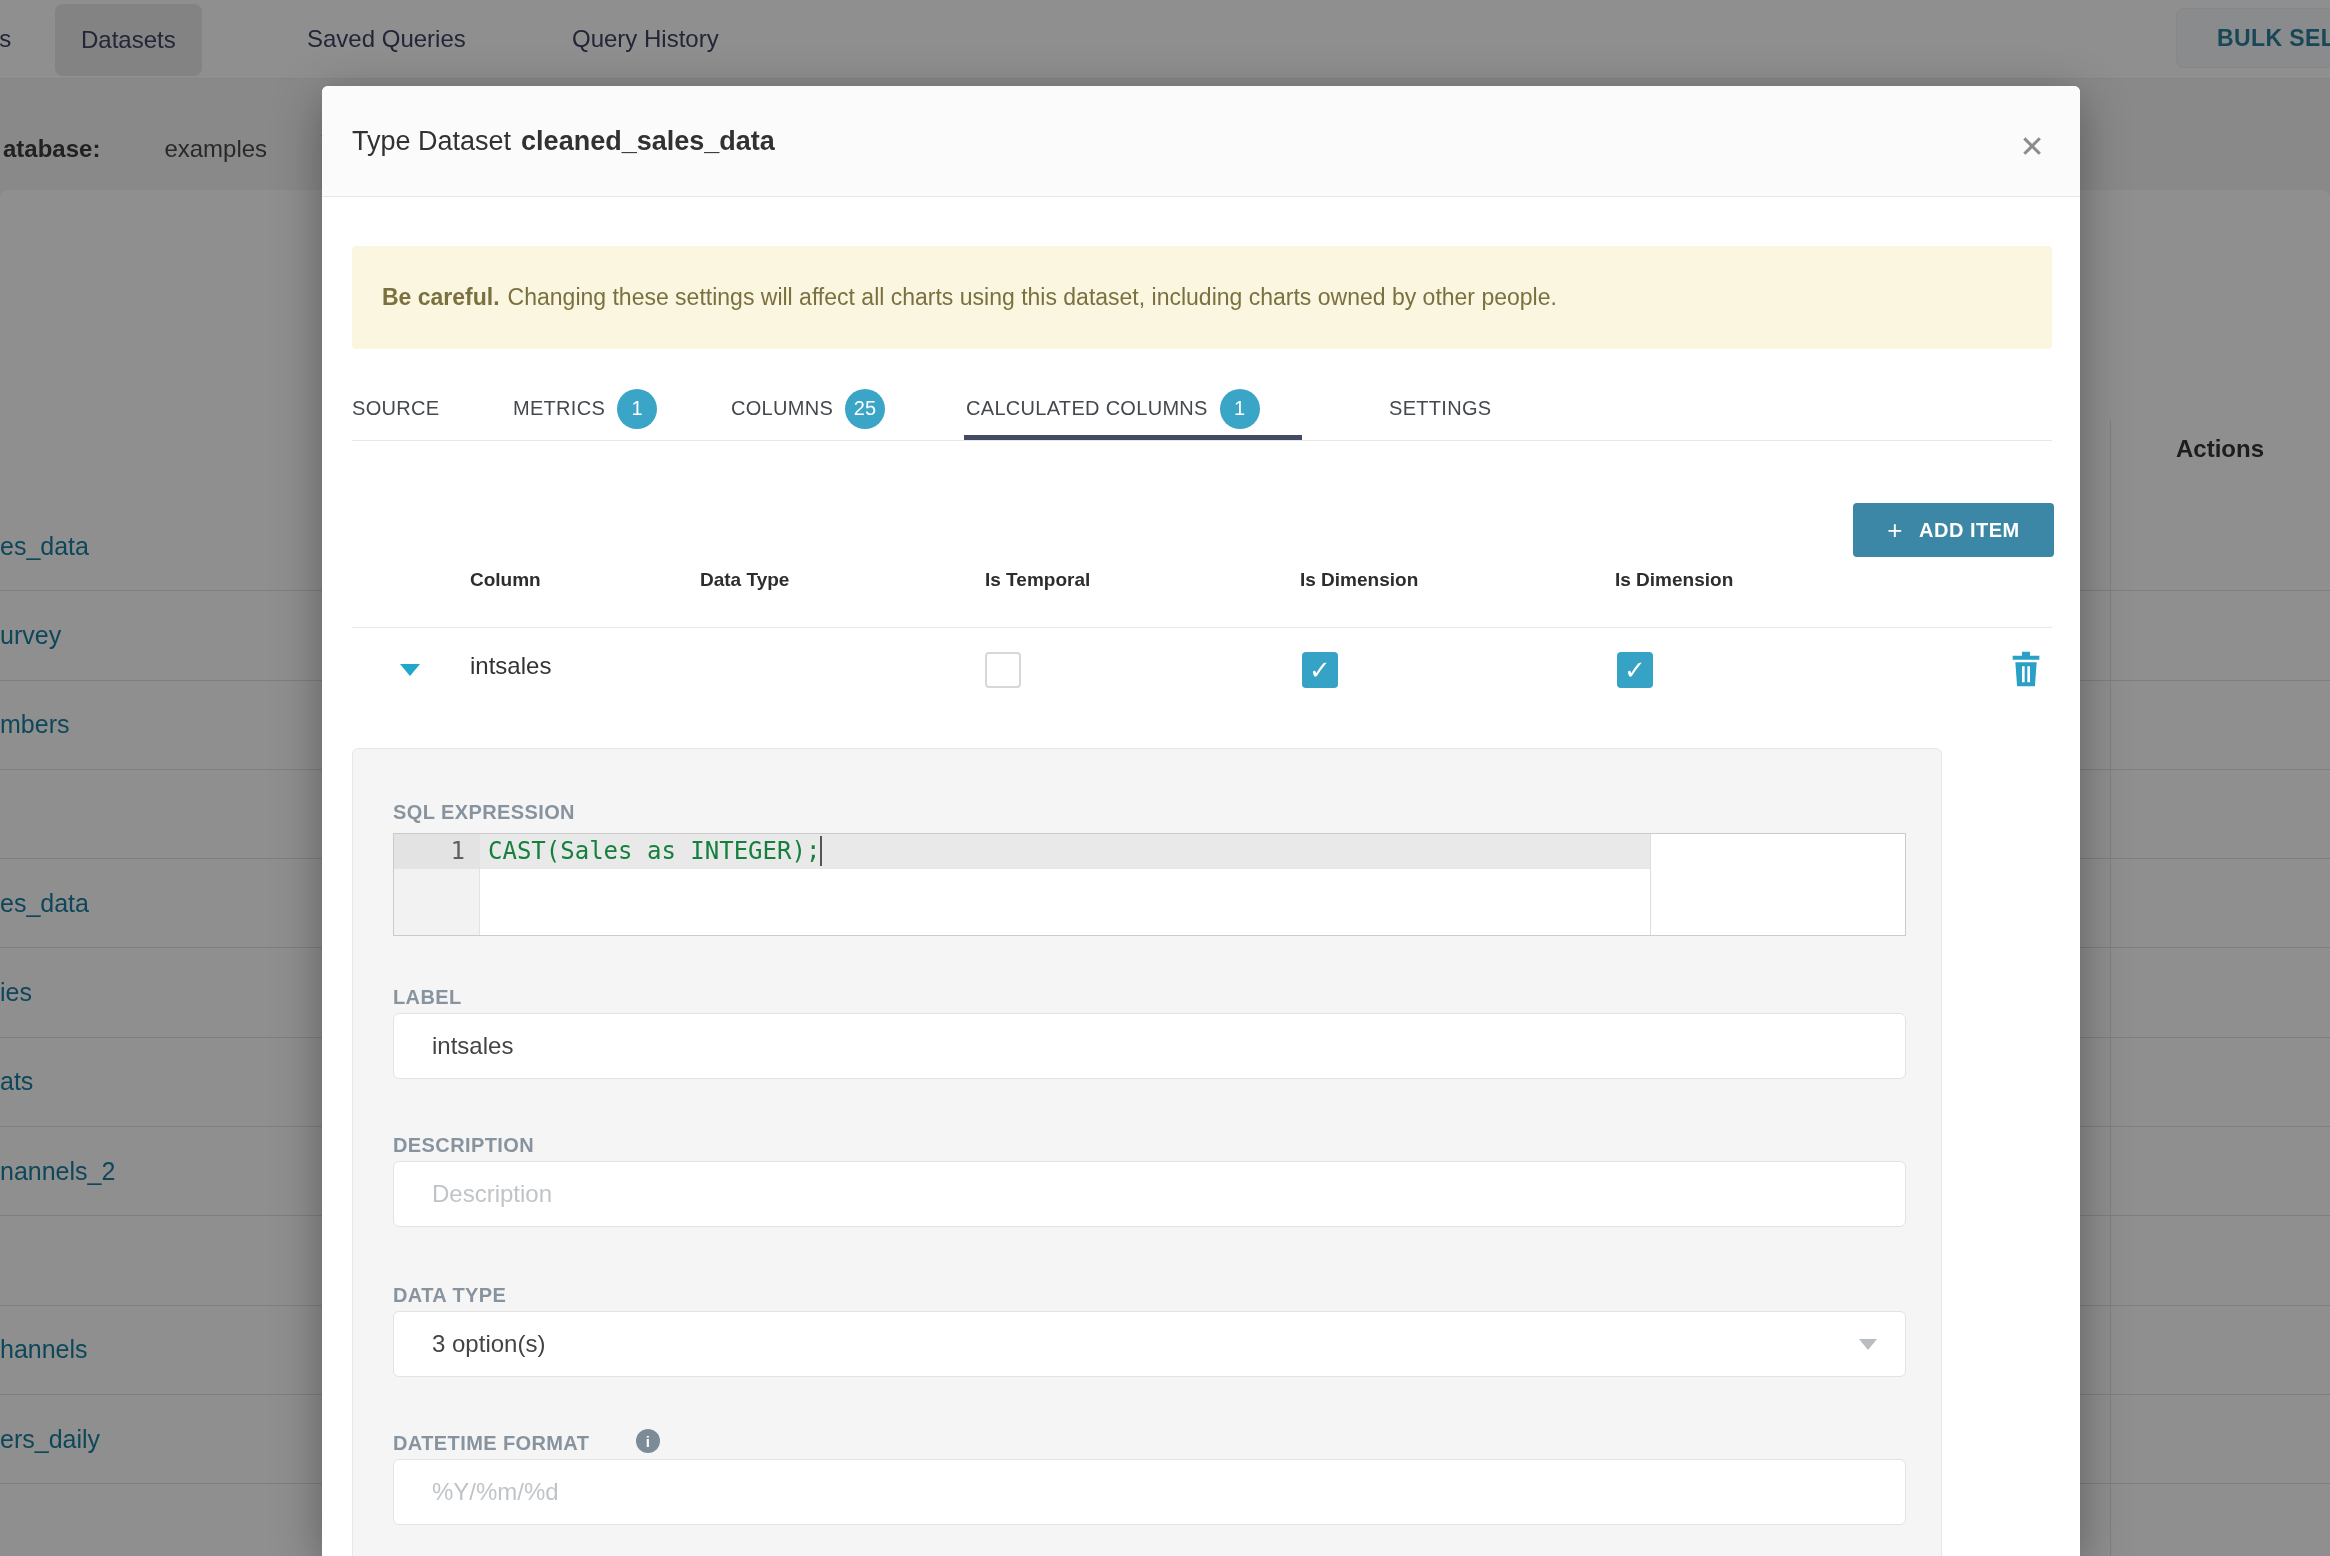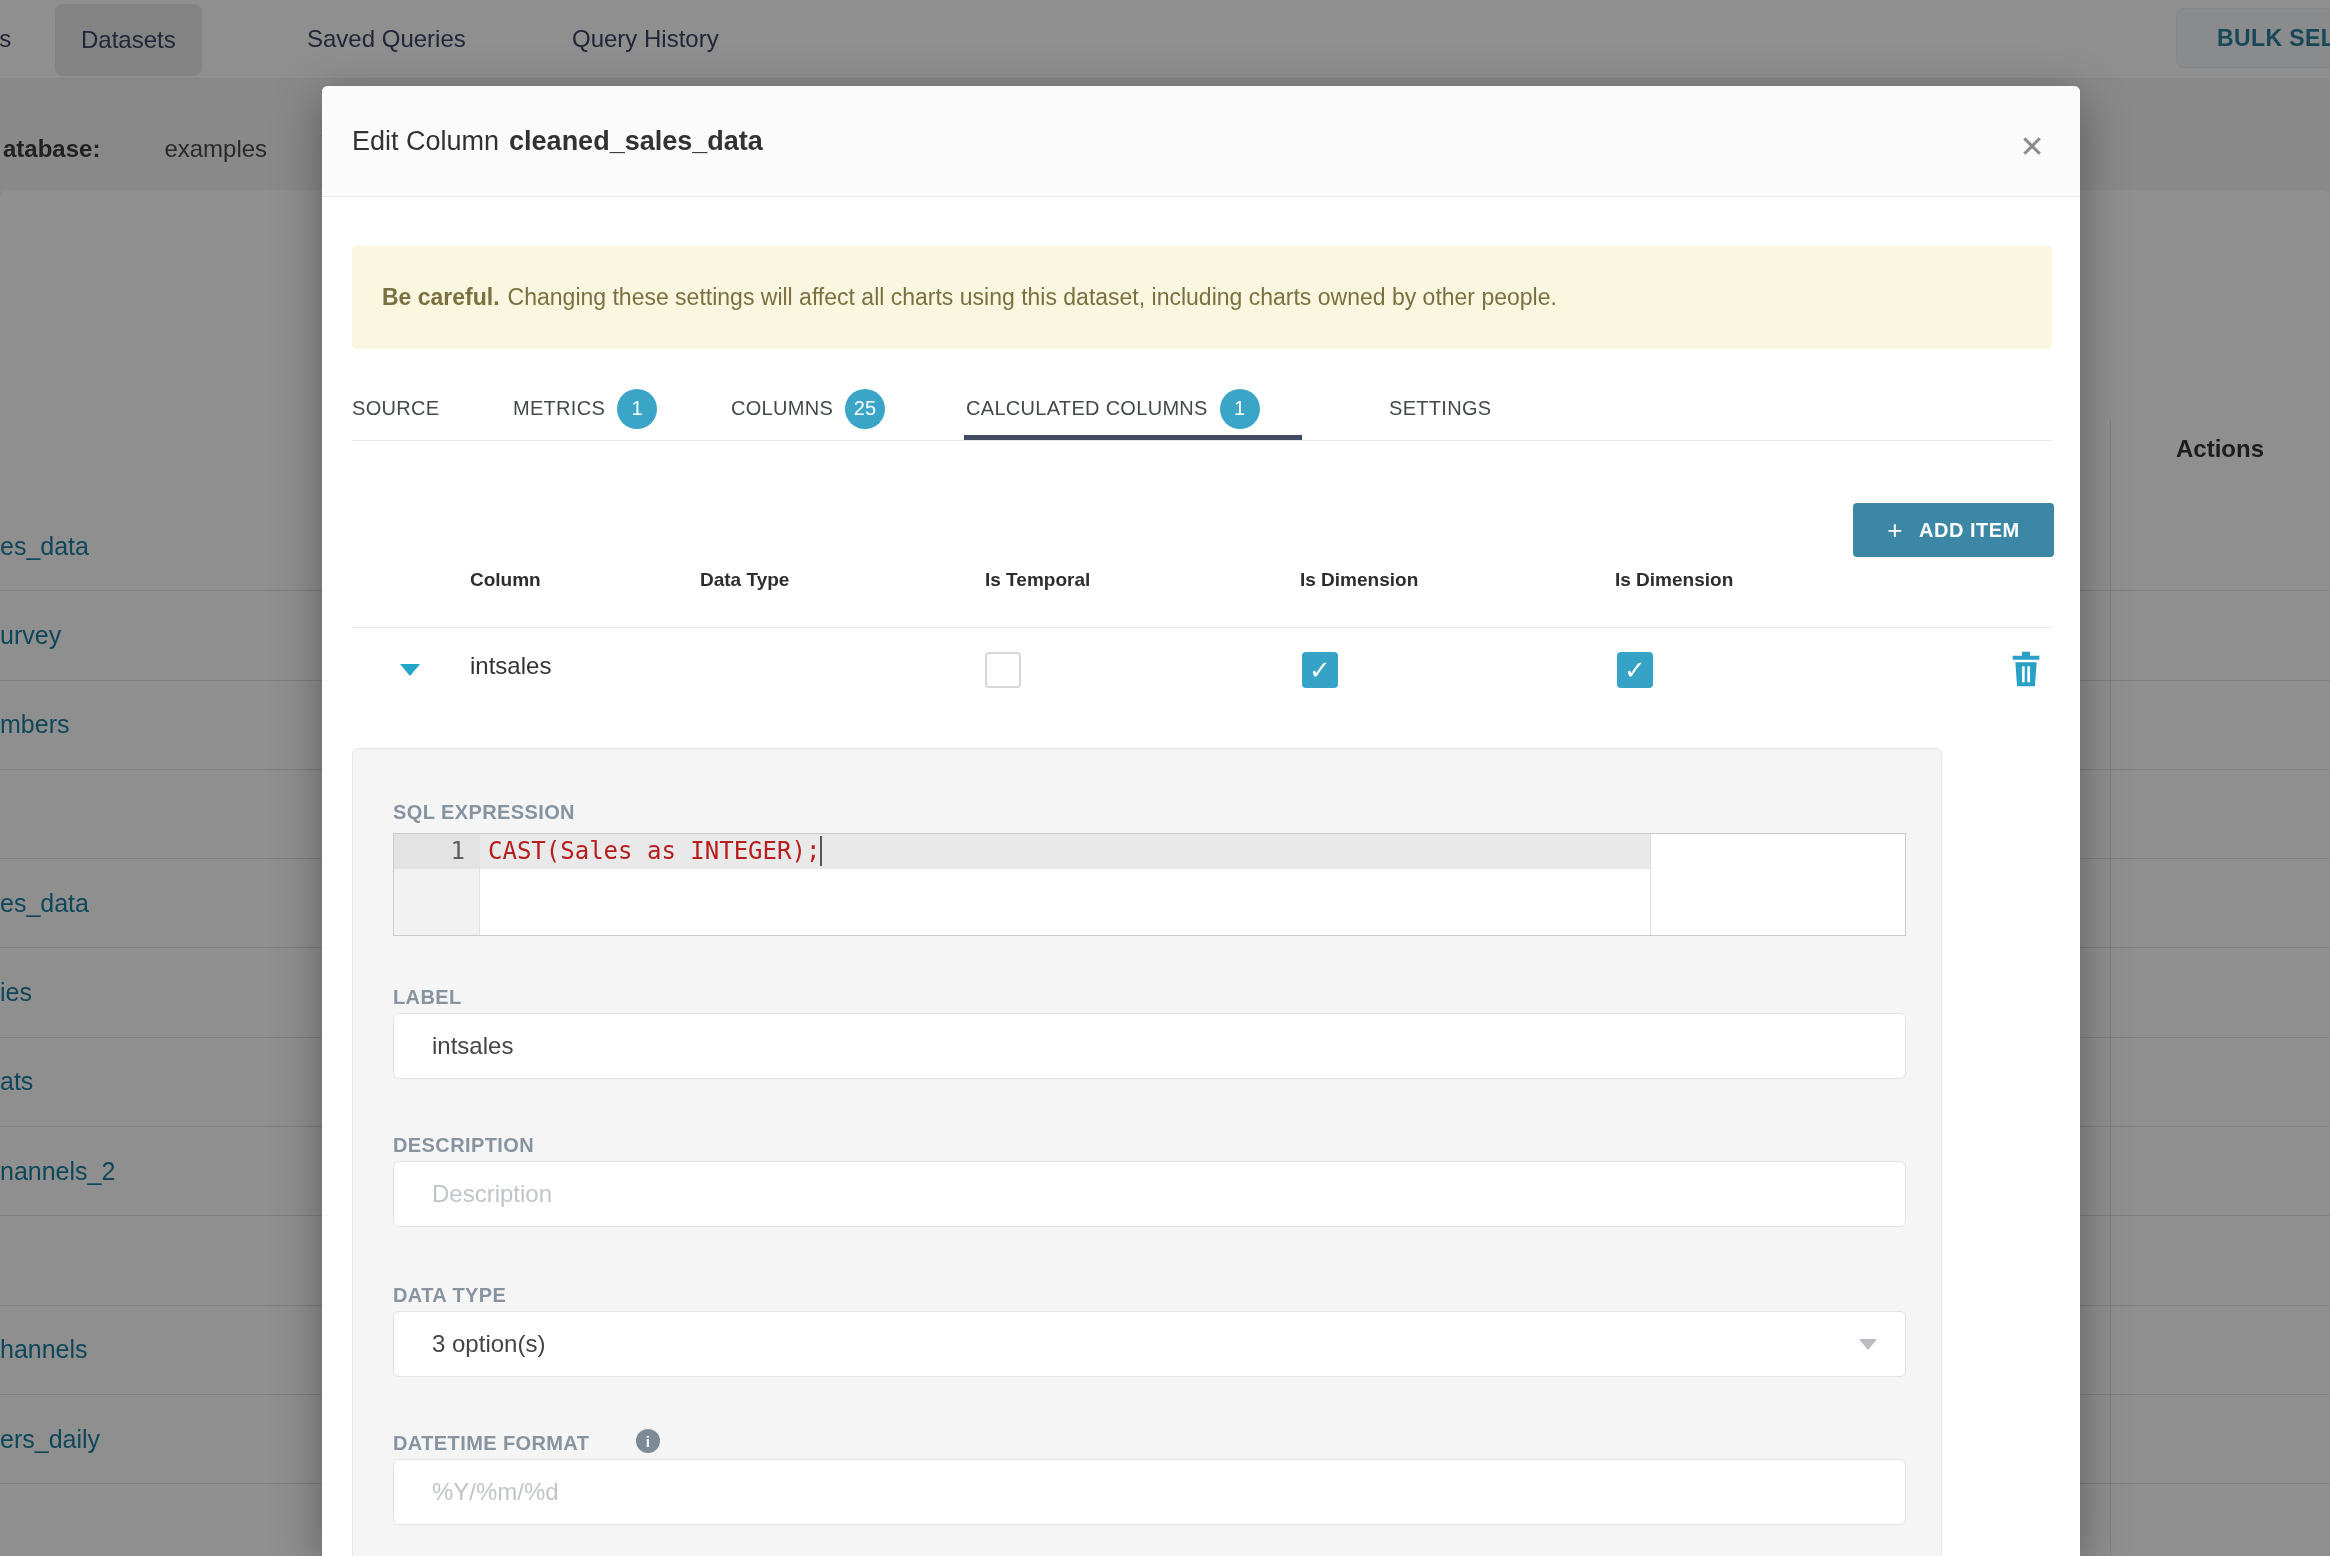--- a/index.html
+++ b/index.html
@@ -62,21 +62,21 @@
   #panel{position:absolute;left:30px;top:662px;width:1590px;height:860px;background:#f5f5f5;border:1px solid #e7e7e7;border-radius:6px;box-sizing:border-box;}
   .f-label{position:absolute;left:40px;font-size:20px;font-weight:600;letter-spacing:.4px;color:#87939f;}
 
   
   #editor{position:absolute;left:40px;top:84px;width:1513px;height:103px;background:#ffffff;border:1px solid #cbcbcb;box-sizing:border-box;}
   #ed-gutter{position:absolute;left:0;top:0;width:86px;height:101px;background:#f2f2f2;border-right:1px solid #e2e2e2;box-sizing:border-box;}
   #ed-gutter-active{position:absolute;left:0;top:0;width:86px;height:35px;background:#e3e3e3;}
   #ed-linenum{position:absolute;right:14px;top:3px;font-family:"DejaVu Sans Mono",monospace;font-size:24px;color:#5f5f5f;}
   #ed-activeline{position:absolute;left:86px;top:0;width:1170px;height:35px;background:#e9e9e9;}
   #ed-printmargin{position:absolute;left:1256px;top:0;width:1px;height:101px;background:#dedede;}
-  #ed-code{position:absolute;left:94px;top:3px;font-family:"DejaVu Sans Mono",monospace;font-size:24px;color:#b91c1c;white-space:pre;}
+  #ed-code{position:absolute;left:94px;top:3px;font-family:"DejaVu Sans Mono",monospace;font-size:24px;color:#15803d;white-space:pre;}
   #ed-cursor{position:absolute;left:426px;top:2px;width:2px;height:30px;background:#555555;}
 
   .field-box{position:absolute;left:40px;width:1513px;height:66px;background:#ffffff;border:1px solid #e3e3e3;border-radius:6px;box-sizing:border-box;}
   .field-box input{position:absolute;left:0;top:0;width:100%;height:100%;border:none;outline:none;background:transparent;
     padding:0 0 0 38px;font-size:24px;color:#444444;font-family:"Liberation Sans",sans-serif;box-sizing:border-box;}
   .field-box input::placeholder{color:#c0c4c8;opacity:1;}
   #select-caret{position:absolute;right:28px;top:27px;width:0;height:0;border-left:9px solid transparent;border-right:9px solid transparent;border-top:11px solid #b9bdc1;}
   #info-icon{position:absolute;left:243px;top:-3px;width:24px;height:24px;border-radius:12px;background:#7d8b96;color:#ffffff;
     font-size:15px;font-weight:700;display:flex;align-items:center;justify-content:center;}
 </style>
@@ -142,21 +142,21 @@
 
     </div>
   </div>
 
   <div id="overlay"></div>
 
   <div id="modal">
 
     <div id="modal-header">
       <div id="modal-title">
-        <span>Edit Column</span>
+        <span>Type Dataset</span>
         <b>cleaned_sales_data</b>
       </div>
       <div id="close-x">✕</div>
     </div>
 
     <div id="warning">
       <b>Be careful.</b>
       <span>Changing these settings will affect all charts using this dataset, including charts owned by other people.</span>
     </div>
 

